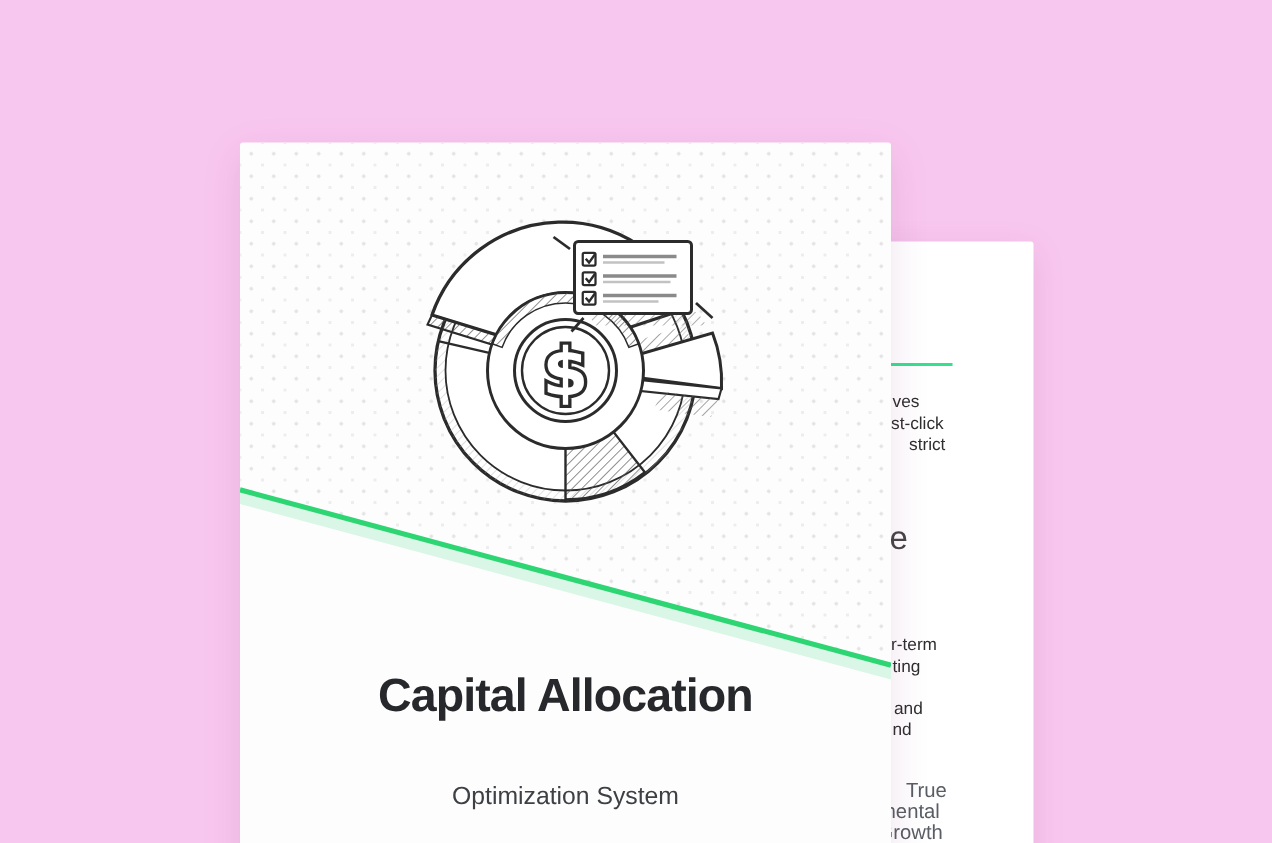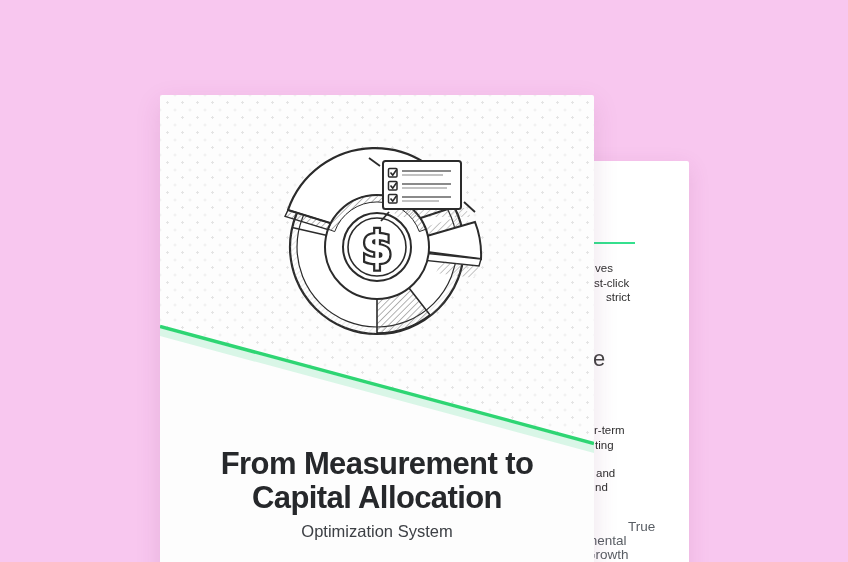--- a/index.html
+++ b/index.html
@@ -58,21 +58,21 @@
     <span class="frag frag-serif" style="left:214px; top:116px;">st-click</span>
     <span class="frag frag-serif" style="left:226px; top:130px;">strict</span>
 
     <span class="frag frag-heading" style="left:213px; top:185px;">e</span>
 
     <span class="frag frag-serif" style="left:214px; top:263px;">r-term</span>
     <span class="frag frag-serif" style="left:215px; top:278px;">ting</span>
     <span class="frag frag-serif" style="left:215px; top:292px;margin-top:28px;">nd</span>
     <span class="frag frag-serif" style="left:216px; top:306px;">and</span>
 
-    <span class="frag frag-sans" style="left:232px; top:358px;margin-left:16px;">True</span>
+    <span class="frag frag-sans" style="left:208px; top:358px;margin-left:16px;">True</span>
     <span class="frag frag-sans" style="left:206px; top:372px;">mental</span>
     <span class="frag frag-sans" style="left:205px; top:386px;">Growth</span>
   </div>
 
   <div class="front-card">
 
     <div class="dots"></div>
 
     <svg class="illo" viewBox="0 0 300 270">
       <defs>
@@ -144,21 +144,20 @@
         </g>
       </g>
     </svg>
 
     <svg class="slash" viewBox="0 0 434 380">
       <polygon points="0,233 434,350 434,358 0,241" fill="#d9f6e7"></polygon>
       <line x1="0" y1="231.5" x2="434" y2="348.5" stroke="#2ed573" stroke-width="3.4"></line>
     </svg>
 
     <div class="title-block">
-      <div class="title-line">From Measurement to</div>
       <div class="title-line">Capital Allocation</div>
     </div>
 
     <div class="subtitle-block">
       <div class="subtitle-line">Optimization System</div>
     </div>
   </div>
 
 </div>
 

